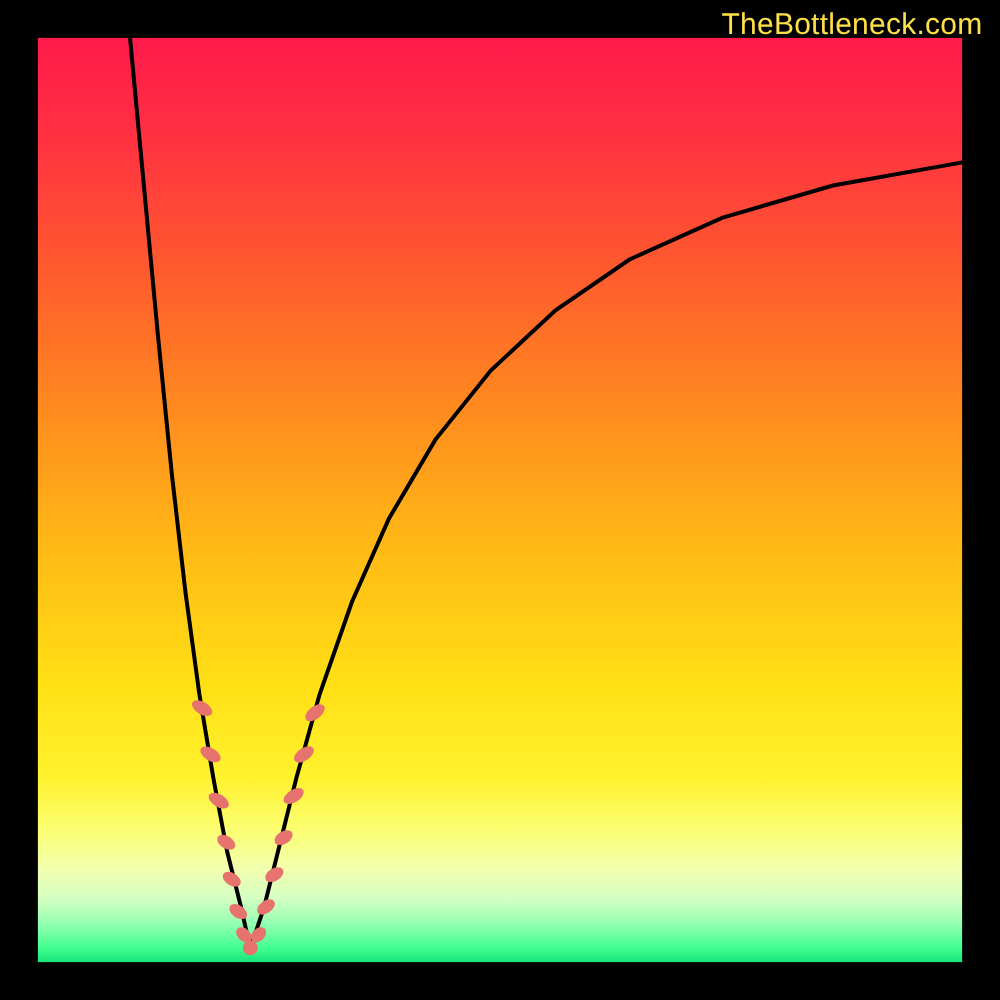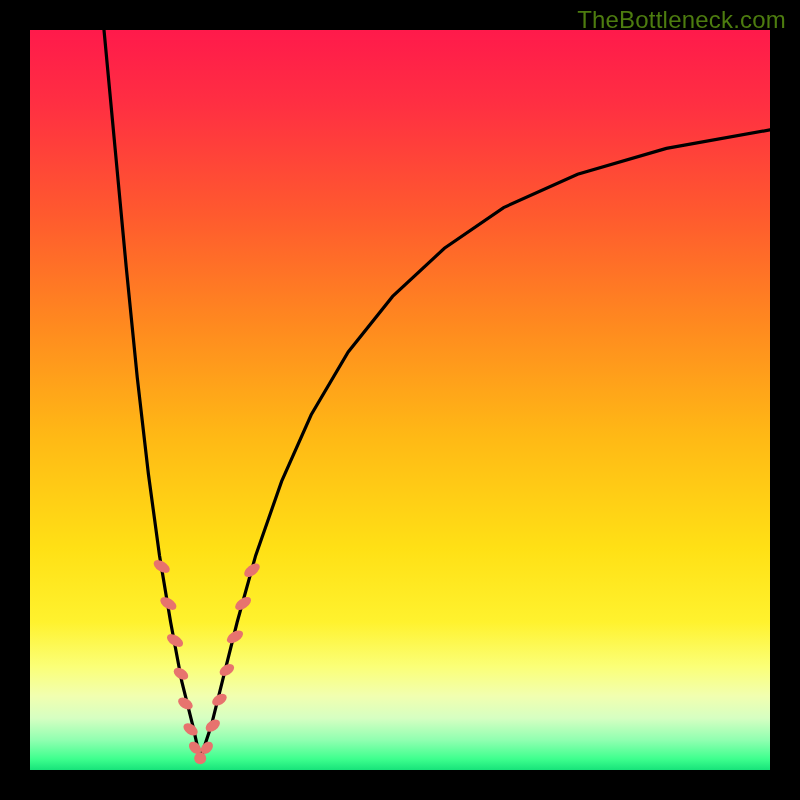--- a/index.html
+++ b/index.html
@@ -38,21 +38,21 @@
     position: absolute;
     left: 0;
     top: 0;
     width: 100%;
     height: 100%;
   }
   .watermark {
     position: absolute;
     top: 6px;
     right: 14px;
-    color: #4d7c0f;
+    color: #fde047;
     font-size: 24px;
     font-weight: 500;
     letter-spacing: 0.2px;
     user-select: none;
   }
 </style>
 </head>
 <body>
 
 <div class="frame">

